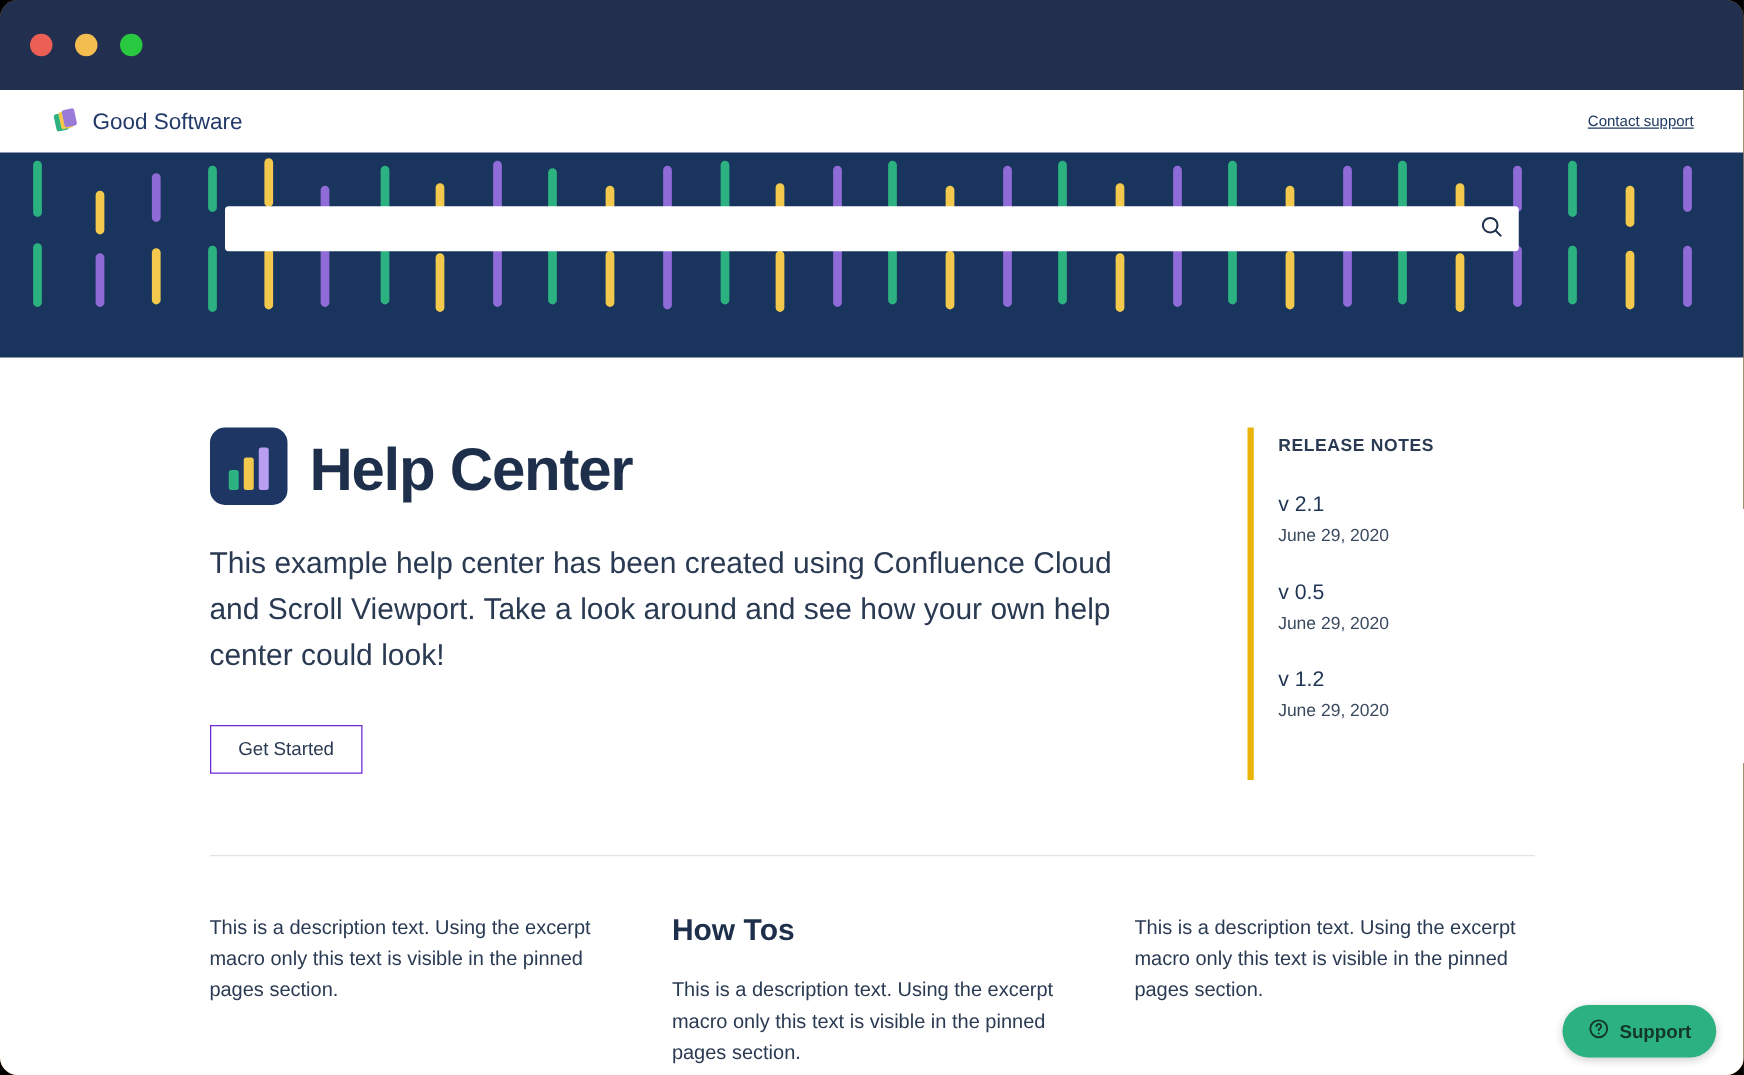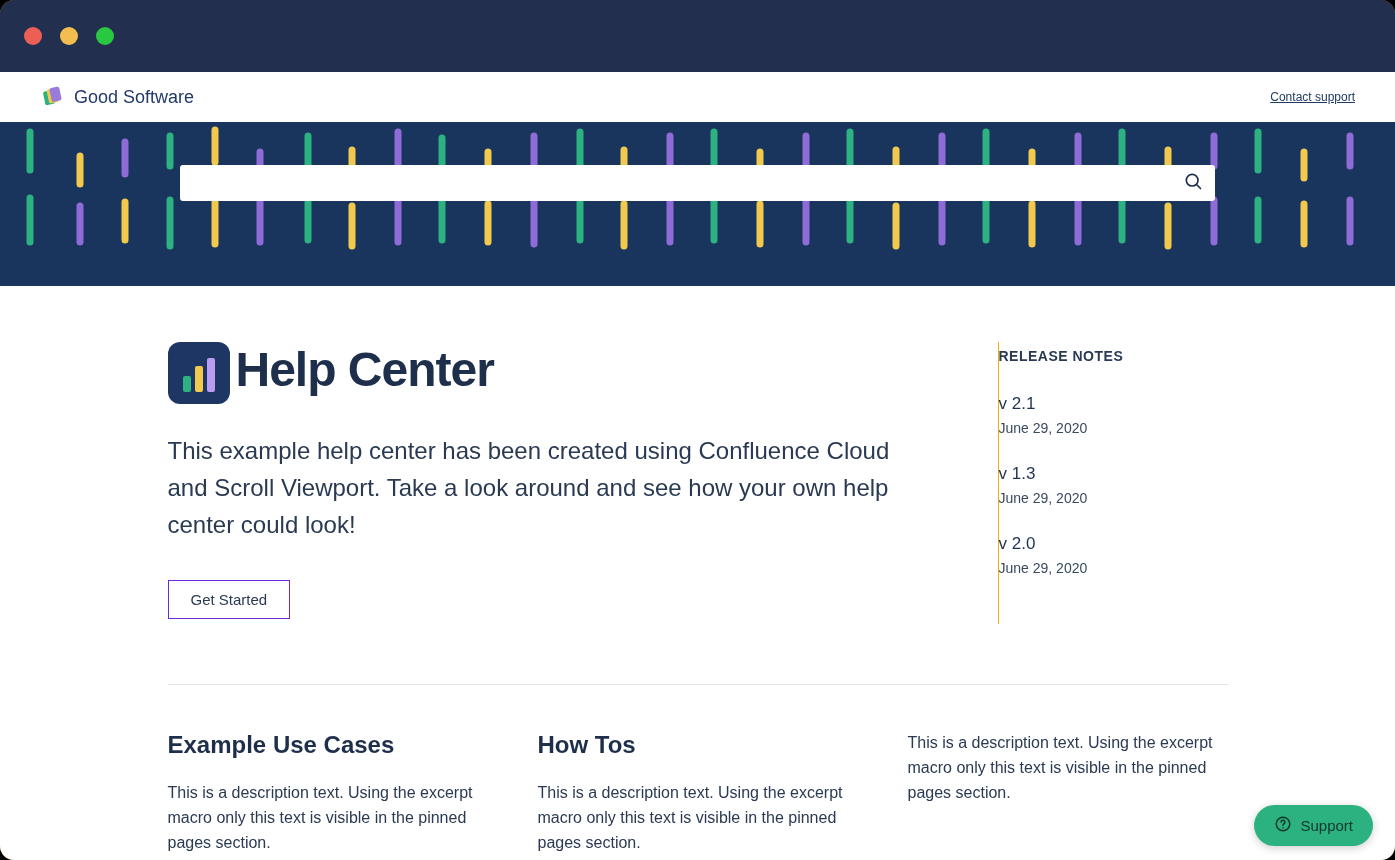--- a/index.html
+++ b/index.html
@@ -16,37 +16,37 @@
   .brand-logo{width:24px;height:24px;}
   .brand-name{color:#223a69; font-size:18px; font-weight:500;}
   .contact{color:#1f3a63;font-size:12px;}
   .hero{height:164px; background:#19355d; position:relative; overflow:hidden;}
   .hero svg.stripes{position:absolute;inset:0;}
   .searchbar{position:absolute; left:180px; right:180px; top:43px; height:36px; background:#fff; border-radius:3px; display:flex; align-items:center; padding:0 12px;}
   .searchbar input{flex:1;border:0;outline:0;font-size:15px;background:transparent;}
   .main{padding:56px 0 0 0; position:relative;}
   .main-inner{display:flex; margin:0 auto; width:1060px; gap:50px;}
   .left-col{flex:1;}
-  .right-col{width:230px; border-left:1px solid #eab308; padding-top:6px; padding-bottom:20px;}
-  .hc-head{display:flex; align-items:flex-start; gap:6px; margin-bottom:28px;}
+  .right-col{width:230px; border-left:5px solid #eab308; padding-left:20px; padding-top:6px; padding-bottom:20px;}
+  .hc-head{display:flex; align-items:flex-end; gap:18px; margin-bottom:28px;}
   .hc-icon{width:62px;height:62px;border-radius:12px;background:#1d3664;display:flex;align-items:flex-end;justify-content:center;padding-bottom:12px;gap:4px;}
   .hc-icon span{display:block;width:8px;border-radius:2px;}
   .hc-title{font-size:48px;font-weight:800;color:#1d2f4a;letter-spacing:-1px;}
   .hc-desc{font-size:24px;color:#2a3a52;line-height:1.55;margin-bottom:36px;max-width:740px;}
   .get-started{display:inline-block;border:1px solid #6d28d9;padding:10px 22px;font-size:15px;color:#2a3a52;background:#fff;cursor:pointer;}
   .rn-title{font-size:14px;font-weight:700;color:#2a3a52;letter-spacing:0.5px;margin-bottom:30px;}
   .rn-item{margin-bottom:28px;}
   .rn-version{font-size:17px;color:#1f3354;margin-bottom:6px;}
   .rn-date{font-size:14px;color:#3a4a5e;}
   hr.sep{border:0;border-top:1px solid #e1e5ea;margin:60px auto 46px auto; width:1060px;}
   .cards{display:flex;gap:50px;width:1060px;margin:0 auto;}
   .card{flex:1;}
   .card-title{font-size:24px;font-weight:700;color:#1d2f4a;margin-bottom:22px;}
   .card-desc{font-size:16px;color:#2a3a52;line-height:1.55;}
-  .support-pill{position:absolute; right:22px; bottom:14px; background:#2bb280; color:#14372a; font-weight:400; font-size:15px; padding:10px 20px; border-radius:22px; display:flex; align-items:center; gap:8px; box-shadow:0 2px 8px rgba(0,0,0,0.2);margin-top:17px;}
+  .support-pill{position:absolute; right:22px; bottom:14px; background:#2bb280; color:#14372a; font-weight:700; font-size:15px; padding:10px 20px; border-radius:22px; display:flex; align-items:center; gap:8px; box-shadow:0 2px 8px rgba(0,0,0,0.2);margin-top:17px;}
   .support-pill svg{width:18px;height:18px;}
 </style>
 </head>
 <body>
 
 <div class="window">
 
   <div class="titlebar">
     <div class="traffic-dot dot-red"></div>
     <div class="traffic-dot dot-yellow"></div>
@@ -163,35 +163,34 @@
           <p class="hc-desc">This example help center has been created using Confluence Cloud and Scroll Viewport. Take a look around and see how your own help center could look!</p>
           <button class="get-started">Get Started</button>
         </div>
         <div class="right-col">
           <div class="rn-title">RELEASE NOTES</div>
           <div class="rn-item">
             <div class="rn-version">v 2.1</div>
             <div class="rn-date">June 29, 2020</div>
           </div>
           <div class="rn-item">
-            <div class="rn-version">v 1.3</div>
+            <div class="rn-version">v 0.5</div>
             <div class="rn-date">June 29, 2020</div>
           </div>
           <div class="rn-item">
-            <div class="rn-version">v 2.0</div>
+            <div class="rn-version">v 1.2</div>
             <div class="rn-date">June 29, 2020</div>
           </div>
         </div>
       </div>
 
       <hr class="sep">
 
       <div class="cards">
         <div class="card">
-          <div class="card-title">Example Use Cases</div>
           <div class="card-desc">This is a description text. Using the excerpt macro only this text is visible in the pinned pages section.</div>
         </div>
         <div class="card">
           <div class="card-title">How Tos</div>
           <div class="card-desc">This is a description text. Using the excerpt macro only this text is visible in the pinned pages section.</div>
         </div>
         <div class="card">
           <div class="card-desc">This is a description text. Using the excerpt macro only this text is visible in the pinned pages section.</div>
         </div>
       </div>

